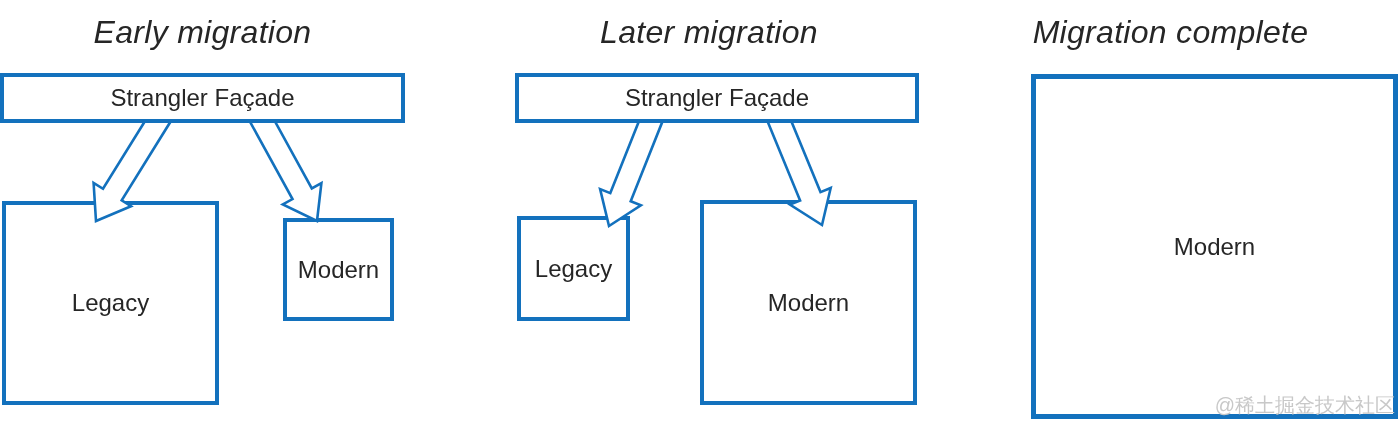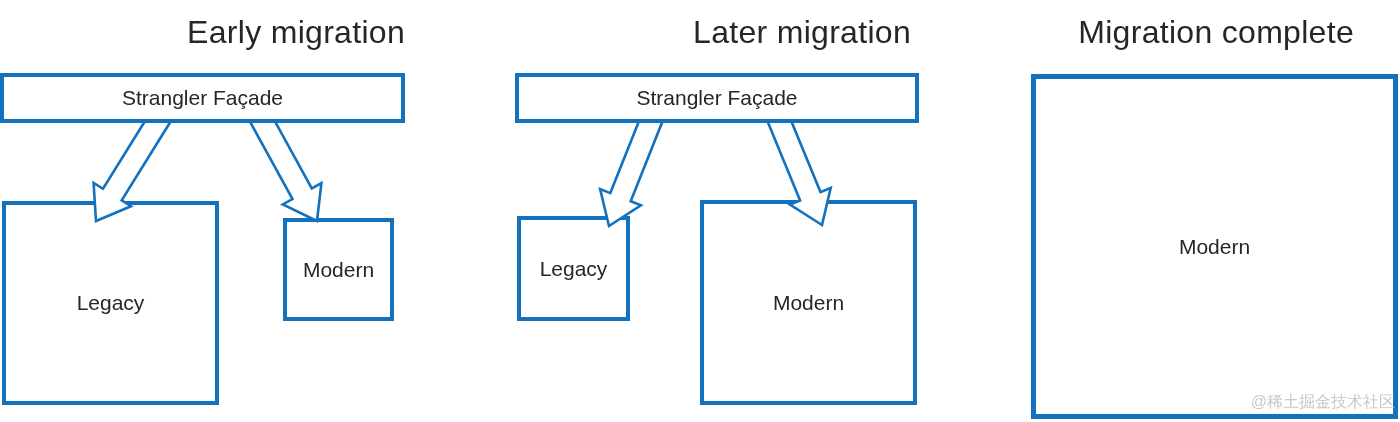--- a/index.html
+++ b/index.html
@@ -6,43 +6,43 @@
     --accent:#1371bd;
     --text:#262626;
     --watermark:#c8c8c8;
   }
   html,body{margin:0;padding:0;}
   body{
     width:1400px;height:422px;position:relative;background:#ffffff;
     font-family:"Liberation Sans",sans-serif;overflow:hidden;
   }
   .title{
-    position:absolute;top:14px;text-align:right;
+    position:absolute;top:14px;text-align:center;
     font-size:32px;font-weight:400;color:var(--text);z-index:4;
-    letter-spacing:.3px;white-space:nowrap;
+    letter-spacing:.3px;white-space:nowrap;font-style:italic;
   }
   .box{
     position:absolute;background:#ffffff;border:4px solid var(--accent);
     box-sizing:border-box;display:flex;align-items:center;justify-content:center;
   }
   .box .label{
-    font-size:21px;color:var(--text);white-space:nowrap;
+    font-size:24px;color:var(--text);white-space:nowrap;
   }
   .facade-box{z-index:3;}
   .target-box{z-index:1;}
   .big-box{z-index:1;border-width:5px;}
   svg.arrow-layer{
     position:absolute;left:0;top:0;z-index:2;pointer-events:none;
   }
   svg.arrow-layer polygon{
     fill:#ffffff;stroke:var(--accent);stroke-width:2.6;stroke-linejoin:miter;
   }
   .watermark{
     position:absolute;top:392px;right:5px;z-index:5;
-    font-size:16px;color:var(--watermark);white-space:nowrap;
+    font-size:20px;color:var(--watermark);white-space:nowrap;
   }
 </style>
 </head>
 <body>
 
 <div class="title" style="left:0;width:405px;">Early migration</div>
 
 <div class="box target-box" style="left:2px;top:201px;width:217px;height:204px;">
   <span class="label">Legacy</span>
 </div>

